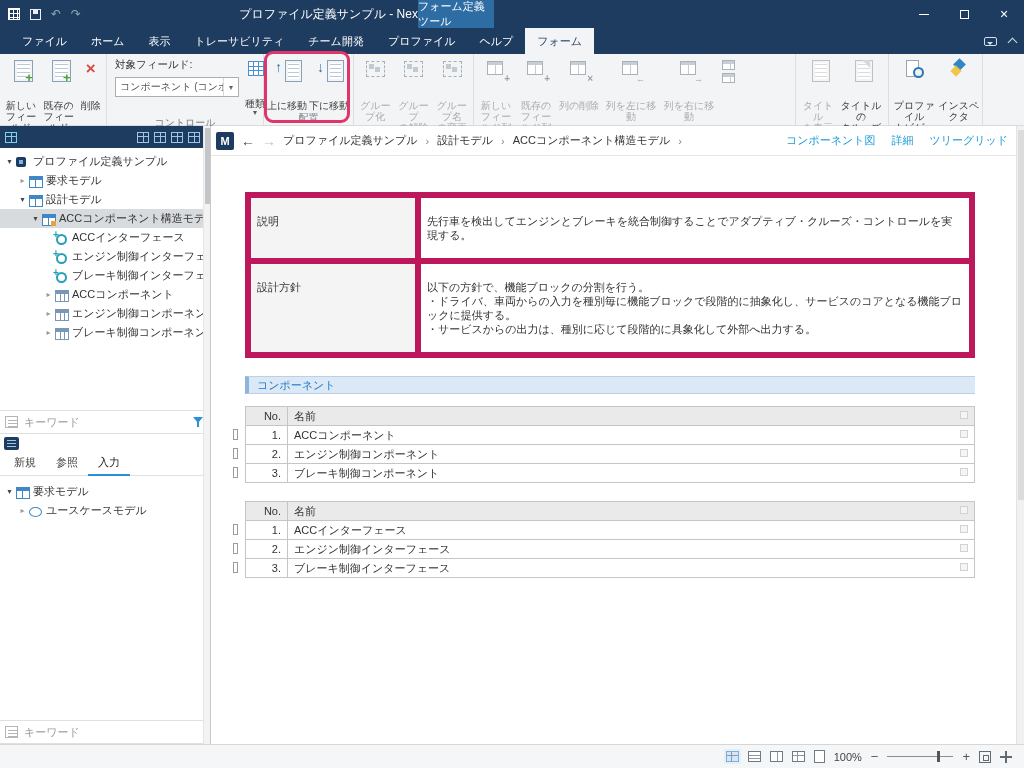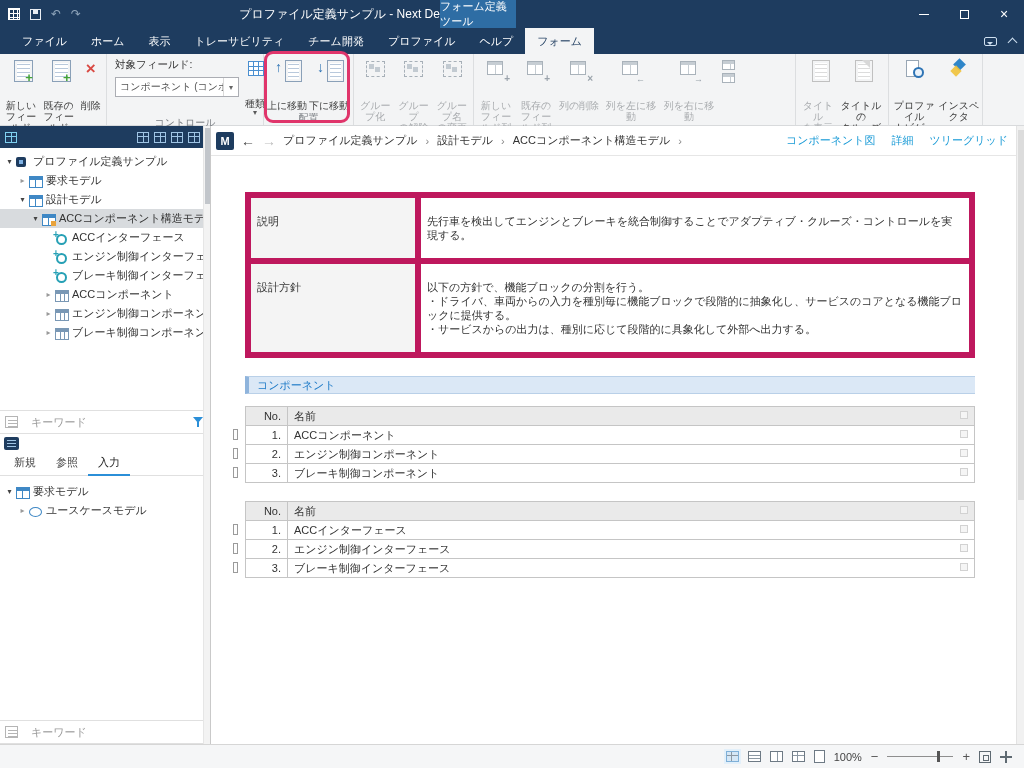--- a/index.html
+++ b/index.html
@@ -9,21 +9,21 @@
   
   .titlebar{height:28px;background:#1e3c5f;color:#fff;display:flex;align-items:center;position:relative}
   .qat{display:flex;align-items:center;gap:10px;padding-left:8px}
   .appicon{width:12px;height:12px;background:
     linear-gradient(#fff 1px,transparent 1px),linear-gradient(90deg,#fff 1px,transparent 1px);
     background-size:4px 4px;border:1px solid #fff}
   .saveicon{width:11px;height:11px;border:1px solid #e9eef4;position:relative;background:#1e3c5f}
   .saveicon::after{content:"";position:absolute;left:2px;top:0;width:5px;height:4px;background:#e9eef4}
   .histicon{color:#8fa5bb;font-size:12px;line-height:12px}
   .title-text{font-size:12px;margin-left:158px;white-space:nowrap}
-  .ctx-tab{position:absolute;left:440px;top:0;width:76px;height:28px;background:#2e6da4;
+  .ctx-tab{position:absolute;left:418px;top:0;width:76px;height:28px;background:#2e6da4;
     display:flex;align-items:center;justify-content:center;font-size:11px}
   .winbtns{position:absolute;right:0;top:0;height:100%;display:flex}
   .winbtn{width:40px;height:100%;display:flex;align-items:center;justify-content:center;color:#fff}
   .ic-min{width:10px;height:1px;background:#fff;display:block}
   .ic-max{width:9px;height:9px;border:1px solid #fff;display:block}
   .ic-close{font-size:14px;line-height:14px}
 
   
   .tabbar{height:26px;background:#1e3c5f;display:flex;align-items:stretch;color:#fff;padding-left:10px;position:relative}
   .tab{padding:0 12px;display:flex;align-items:center;font-size:11px;cursor:default}
@@ -118,21 +118,21 @@
     linear-gradient(#3f88c5 0 0) 0 0/100% 3px no-repeat,
     linear-gradient(#3f88c5 0 0) 5px 0/1px 100% no-repeat,#fff}
   .ti-struct::after{content:"";position:absolute;right:-1px;bottom:-1px;width:5px;height:5px;background:#e8a33d}
   .ti-if::before{content:"";position:absolute;right:1px;top:2px;width:7px;height:7px;border:2px solid #26a0b5;border-radius:50%}
   .ti-if::after{content:"+";position:absolute;left:-1px;top:-3px;font-size:10px;font-weight:bold;color:#26a0b5}
   .ti-comp::before{content:"";position:absolute;left:1px;top:1px;width:12px;height:10px;border:1px solid #7a98b5;background:
     linear-gradient(#7a98b5 0 0) 0 0/100% 3px no-repeat,
     linear-gradient(#7a98b5 0 0) 4px 0/1px 100% no-repeat,
     linear-gradient(#7a98b5 0 0) 8px 0/1px 100% no-repeat,#fff}
   .ti-uc::before{content:"";position:absolute;left:1px;top:2px;width:11px;height:8px;border:1px solid #3f88c5;border-radius:50%}
-  .sb-search{height:24px;border-top:1px solid #e0e0e0;border-bottom:1px solid #e0e0e0;display:flex;align-items:center;padding:0 5px;gap:13px;flex:none}
+  .sb-search{height:24px;border-top:1px solid #e0e0e0;border-bottom:1px solid #e0e0e0;display:flex;align-items:center;padding:0 5px;gap:6px;flex:none}
   .sb-search input{flex:1;border:none;outline:none;background:transparent;font-size:11px;color:#555;min-width:0}
   .sb-search input::placeholder{color:#9a9a9a}
   .si-list{width:13px;height:12px;border:1px solid #b5b5b5;background:
     linear-gradient(#b5b5b5 0 0) 2px 3px/9px 1px no-repeat,
     linear-gradient(#b5b5b5 0 0) 2px 6px/9px 1px no-repeat,
     linear-gradient(#b5b5b5 0 0) 2px 9px/9px 1px no-repeat,#fff;flex:none}
   .si-funnel{width:13px;height:12px;position:relative;flex:none}
   .si-funnel::before{content:"";position:absolute;left:1px;top:1px;border-left:5px solid transparent;border-right:5px solid transparent;border-top:6px solid #2b8fd8}
   .si-funnel::after{content:"";position:absolute;left:5px;top:6px;width:2px;height:5px;background:#2b8fd8}
   .panel-strip{height:18px;display:flex;align-items:center;padding-left:4px;flex:none}

